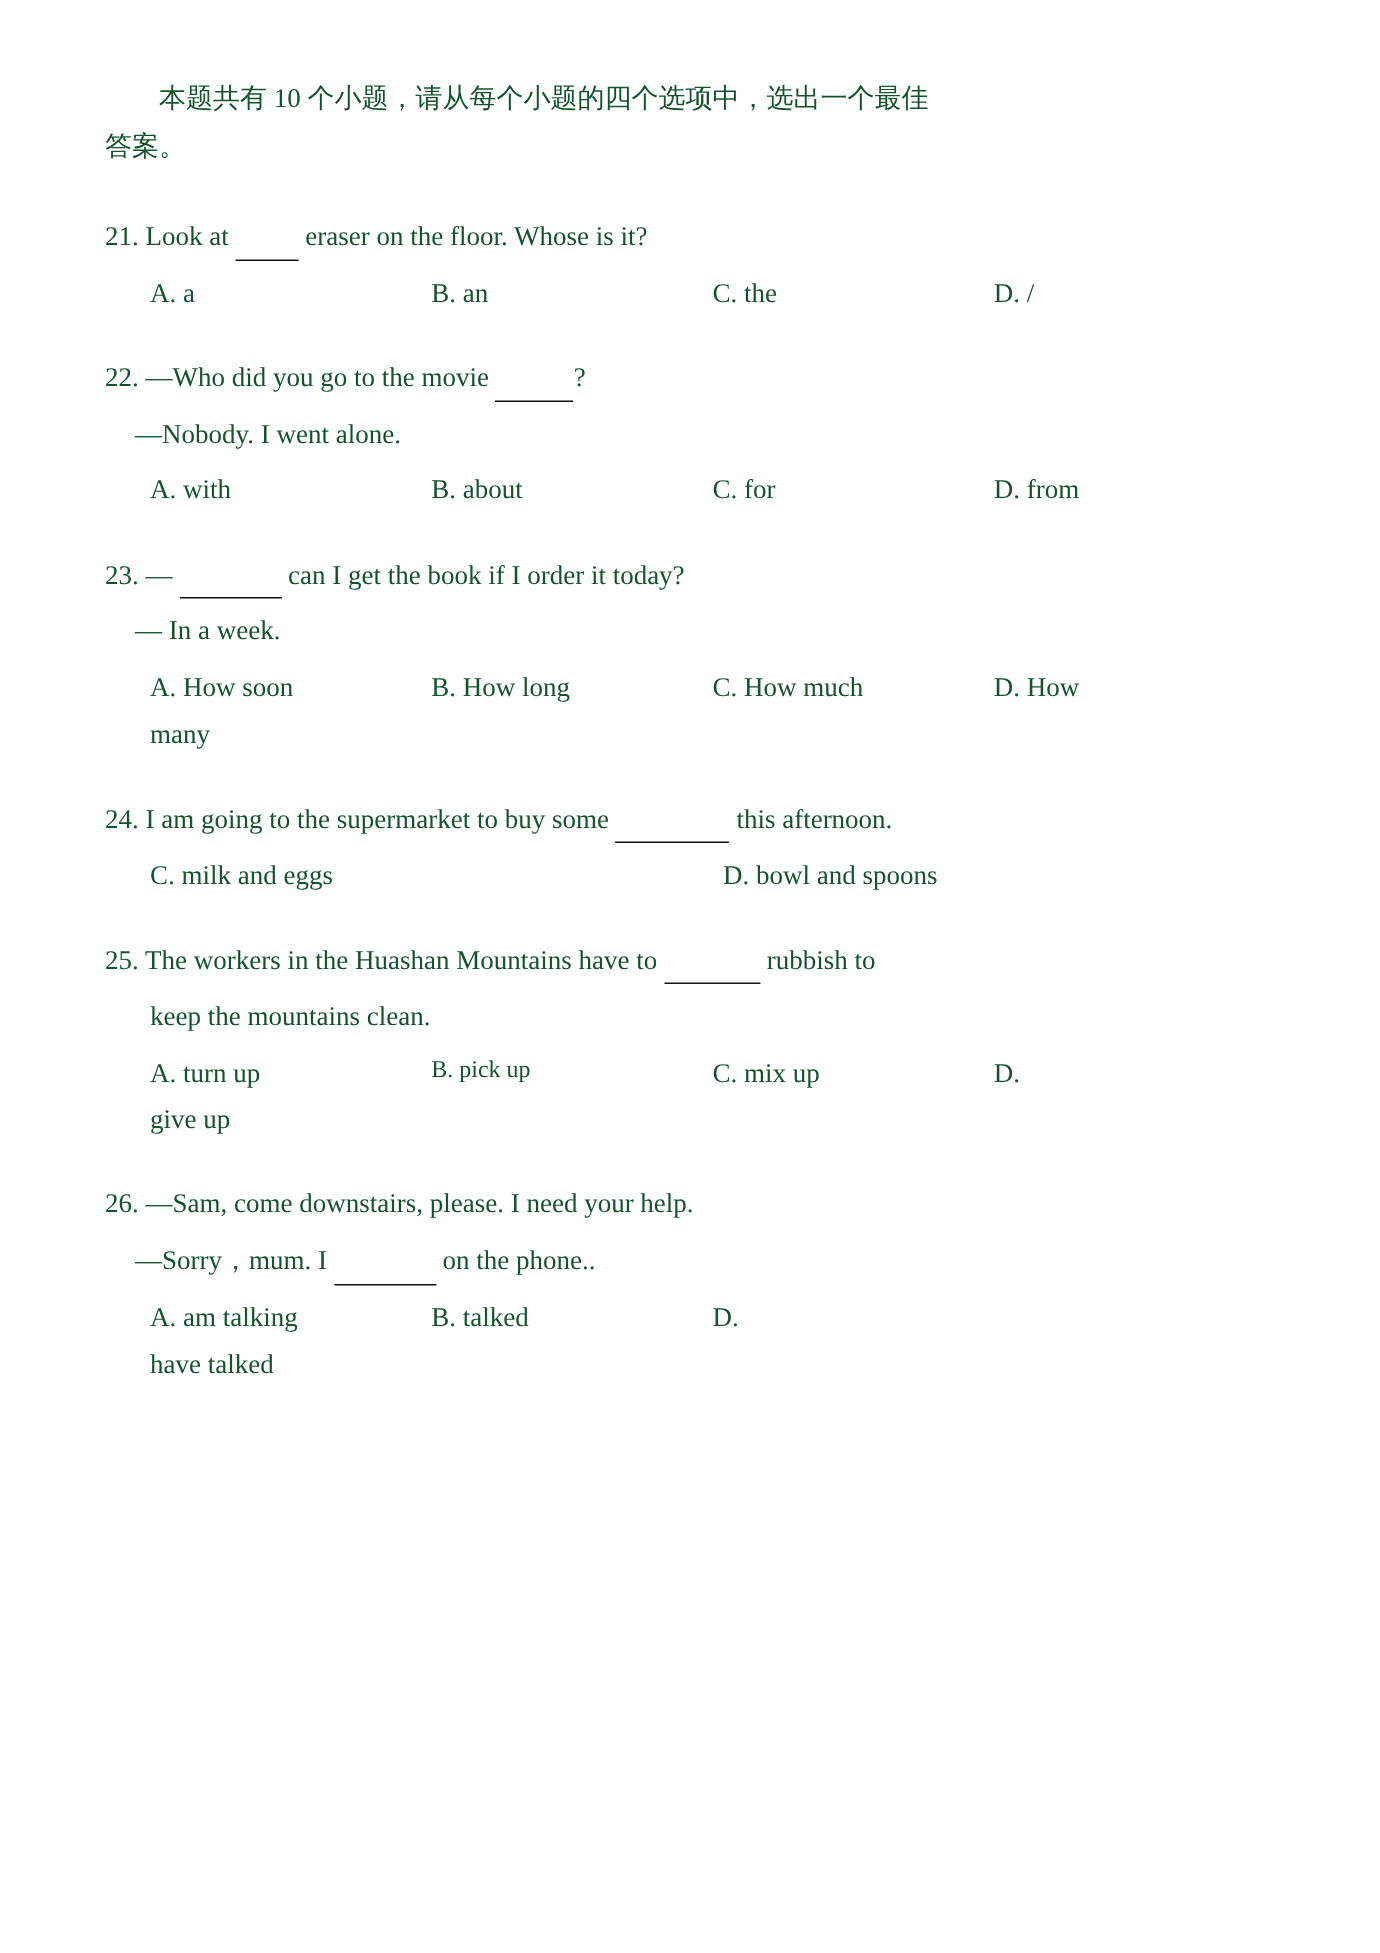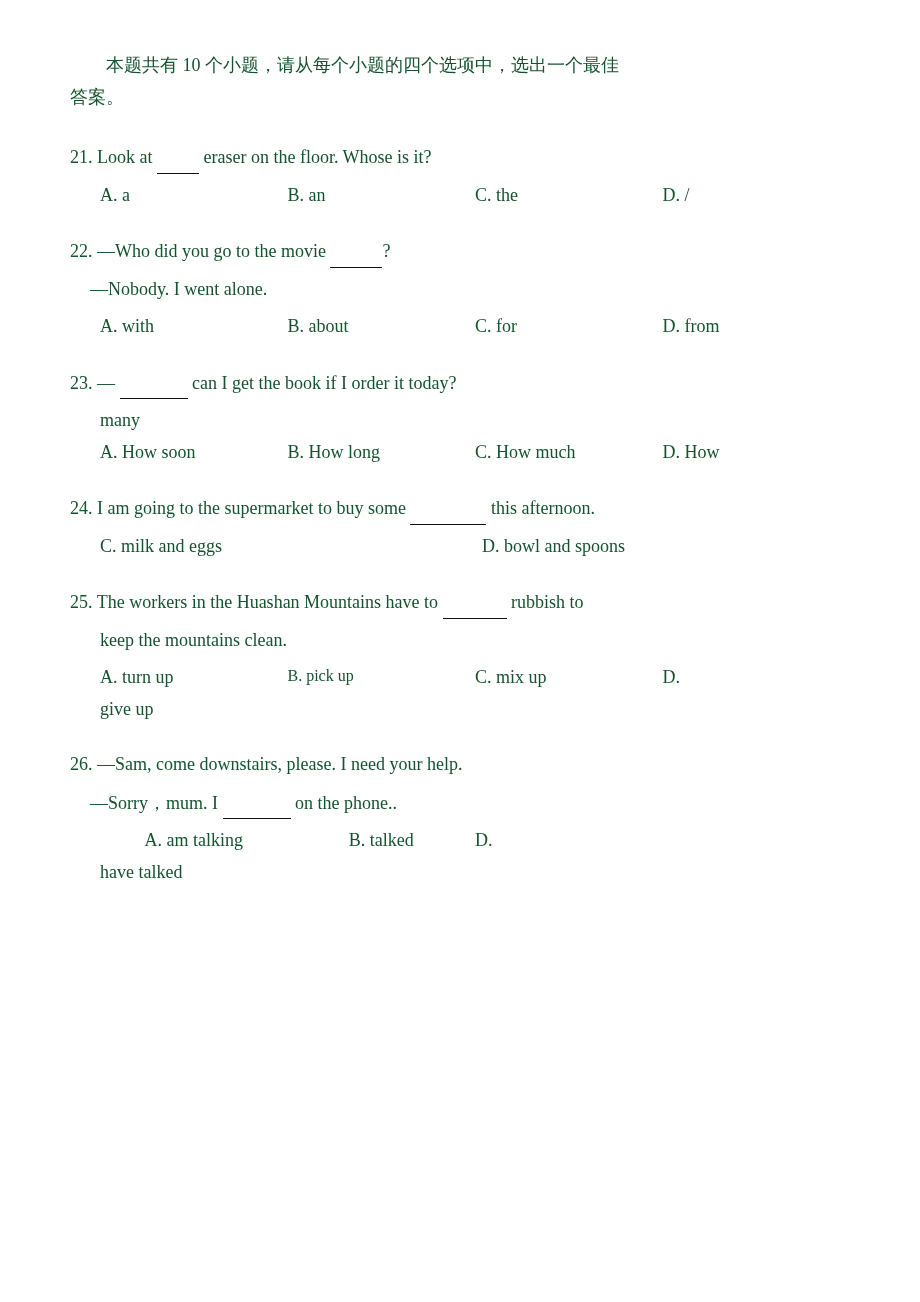--- a/index.html
+++ b/index.html
@@ -97,28 +97,29 @@
     <div class="options-row opt-4">
       <div class="option opt-item-25">A. with</div>
       <div class="option opt-item-25">B. about</div>
       <div class="option opt-item-25">C. for</div>
       <div class="option opt-item-25">D. from</div>
     </div>
   </div>
 
   <div class="question-block">
     <div class="question-text">23. — <span class="blank blank-long" style="min-width:68px;">&nbsp;&nbsp;&nbsp;&nbsp;&nbsp;&nbsp;</span> can I get the book if I order it today?</div>
+    <div class="dialogue-line">— In a week.</div>
     <div style="margin-left:30px; margin-top:6px;">
-      <div style="font-size:18px; line-height:1.75;">many</div>
       <div style="display:flex; flex-wrap:wrap;">
         <div class="option" style="width:25%; font-size:18px; line-height:1.75;">A. How soon</div>
         <div class="option" style="width:25%; font-size:18px; line-height:1.75;">B. How long</div>
         <div class="option" style="width:25%; font-size:18px; line-height:1.75;">C. How much</div>
         <div class="option" style="width:auto; font-size:18px; line-height:1.75;">D. How</div>
       </div>
+      <div style="font-size:18px; line-height:1.75;">many</div>
     </div>
   </div>
 
   <div class="question-block">
     <div class="question-text">24. I am going to the supermarket to buy some <span class="blank blank-long" style="min-width:76px;">&nbsp;&nbsp;&nbsp;&nbsp;&nbsp;&nbsp;&nbsp;</span> this afternoon.</div>
     <div style="margin-left:30px; margin-top:6px;">
       <div style="display:flex;gap:14px;">
         <div style="width:50%; font-size:18px; line-height:1.75;">C. milk and eggs</div>
         <div style="width:50%; font-size:18px; line-height:1.75;">D. bowl and spoons</div>
       </div>
@@ -136,21 +137,21 @@
         <div style="width:auto; font-size:18px; line-height:1.75;">D.</div>
       </div>
       <div style="font-size:18px; line-height:1.75;">give up</div>
     </div>
   </div>
 
   <div class="question-block">
     <div class="question-text">26. —Sam, come downstairs, please. I need your help.</div>
     <div class="dialogue-line">—Sorry，mum. I <span class="blank blank-long" style="min-width:68px;">&nbsp;&nbsp;&nbsp;&nbsp;&nbsp;&nbsp;</span> on the phone..</div>
     <div style="margin-left:30px; margin-top:6px;">
-      <div style="display:flex; flex-wrap:wrap;text-align:center;">
+      <div style="display:flex; flex-wrap:wrap;">
         <div style="width:25%; font-size:18px; line-height:1.75;">A. am talking</div>
         <div style="width:25%; font-size:18px; line-height:1.75;">B. talked</div>
         <div style="width:auto; font-size:18px; line-height:1.75;">D.</div>
       </div>
       <div style="font-size:18px; line-height:1.75;">have talked</div>
     </div>
   </div>
 
 </div>
 

